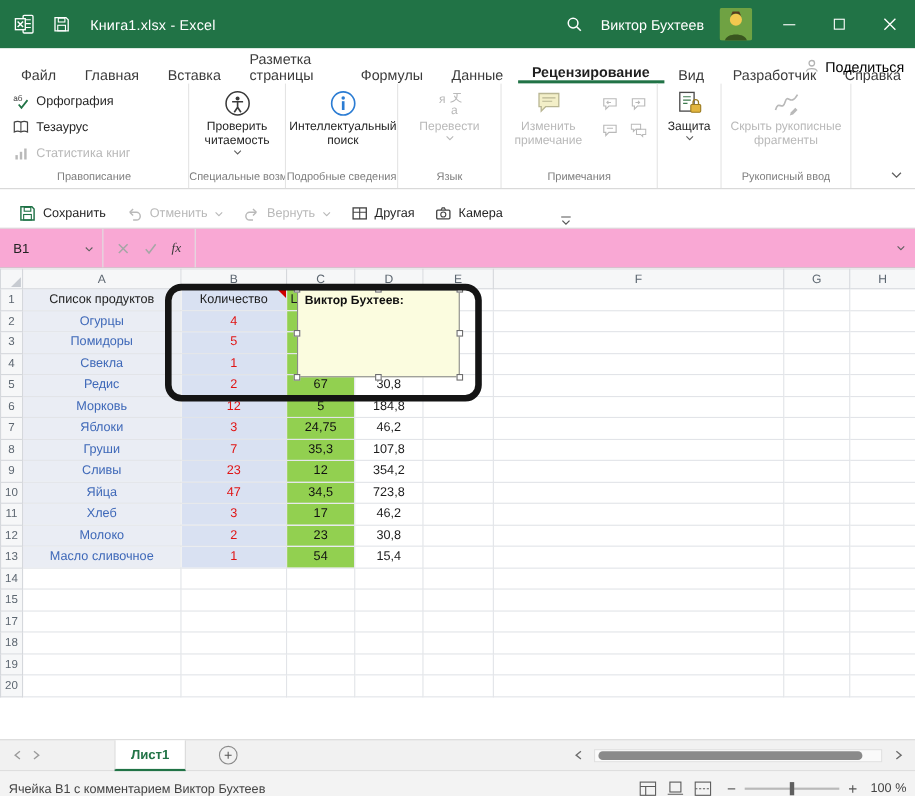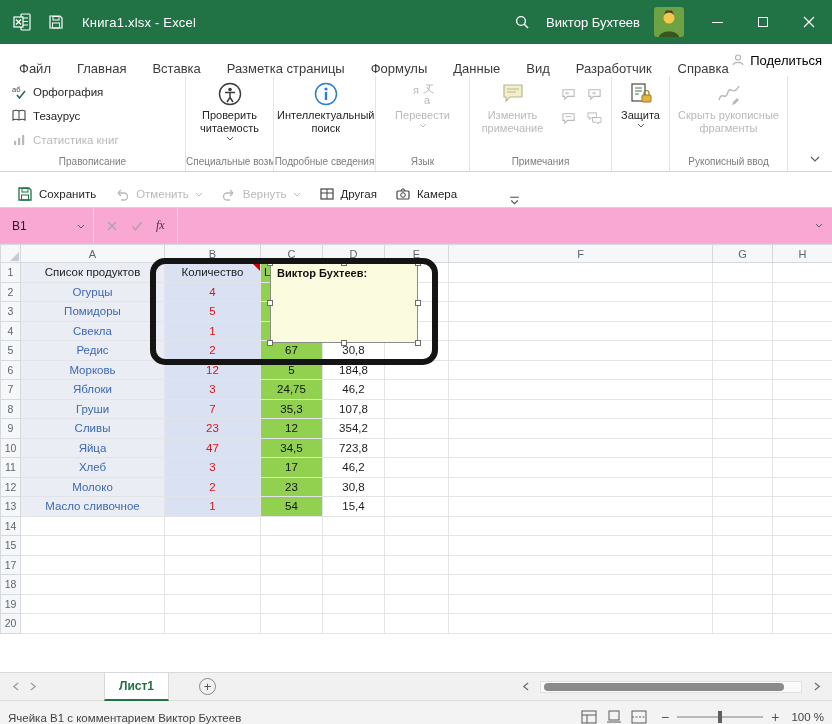--- a/index.html
+++ b/index.html
@@ -163,35 +163,36 @@
   </div>
 </div>
 
 <div class="tabrow">
   <div class="rtab">Файл</div>
   <div class="rtab">Главная</div>
   <div class="rtab">Вставка</div>
   <div class="rtab">Разметка страницы</div>
   <div class="rtab">Формулы</div>
   <div class="rtab">Данные</div>
+  <div class="rtab active">Рецензирование</div>
   <div class="rtab">Вид</div>
   <div class="rtab">Разработчик</div>
   <div class="rtab">Справка</div>
   <div class="share">
     <svg width="14" height="14" viewBox="0 0 14 14">
         <circle cx="7" cy="4.5" r="2.5" fill="none" stroke="#b3b3b3" stroke-width="1.2"></circle>
         <path d="M2 12c1-3.5 9-3.5 10 0" fill="none" stroke="#b3b3b3" stroke-width="1.2"></path>
       </svg>
     <span>Поделиться</span>
   </div>
 </div>
 
 <div class="ribbon">
 
-  <div class="rgroup" style="width:186px">
+  <div class="rgroup" style="width:172px">
     <div class="gbody">
       <div class="smallstack">
         <div class="smallbtn">
           <span class="sicon">
             <svg viewBox="0 0 16 16">
                 <text x="1" y="8" font-size="7.5" fill="#444">аб</text>
                 <path d="M6 11l2.5 3L14 7" fill="none" stroke="#217346" stroke-width="1.6"></path>
               </svg>
           </span>
           <span>Орфография</span>

